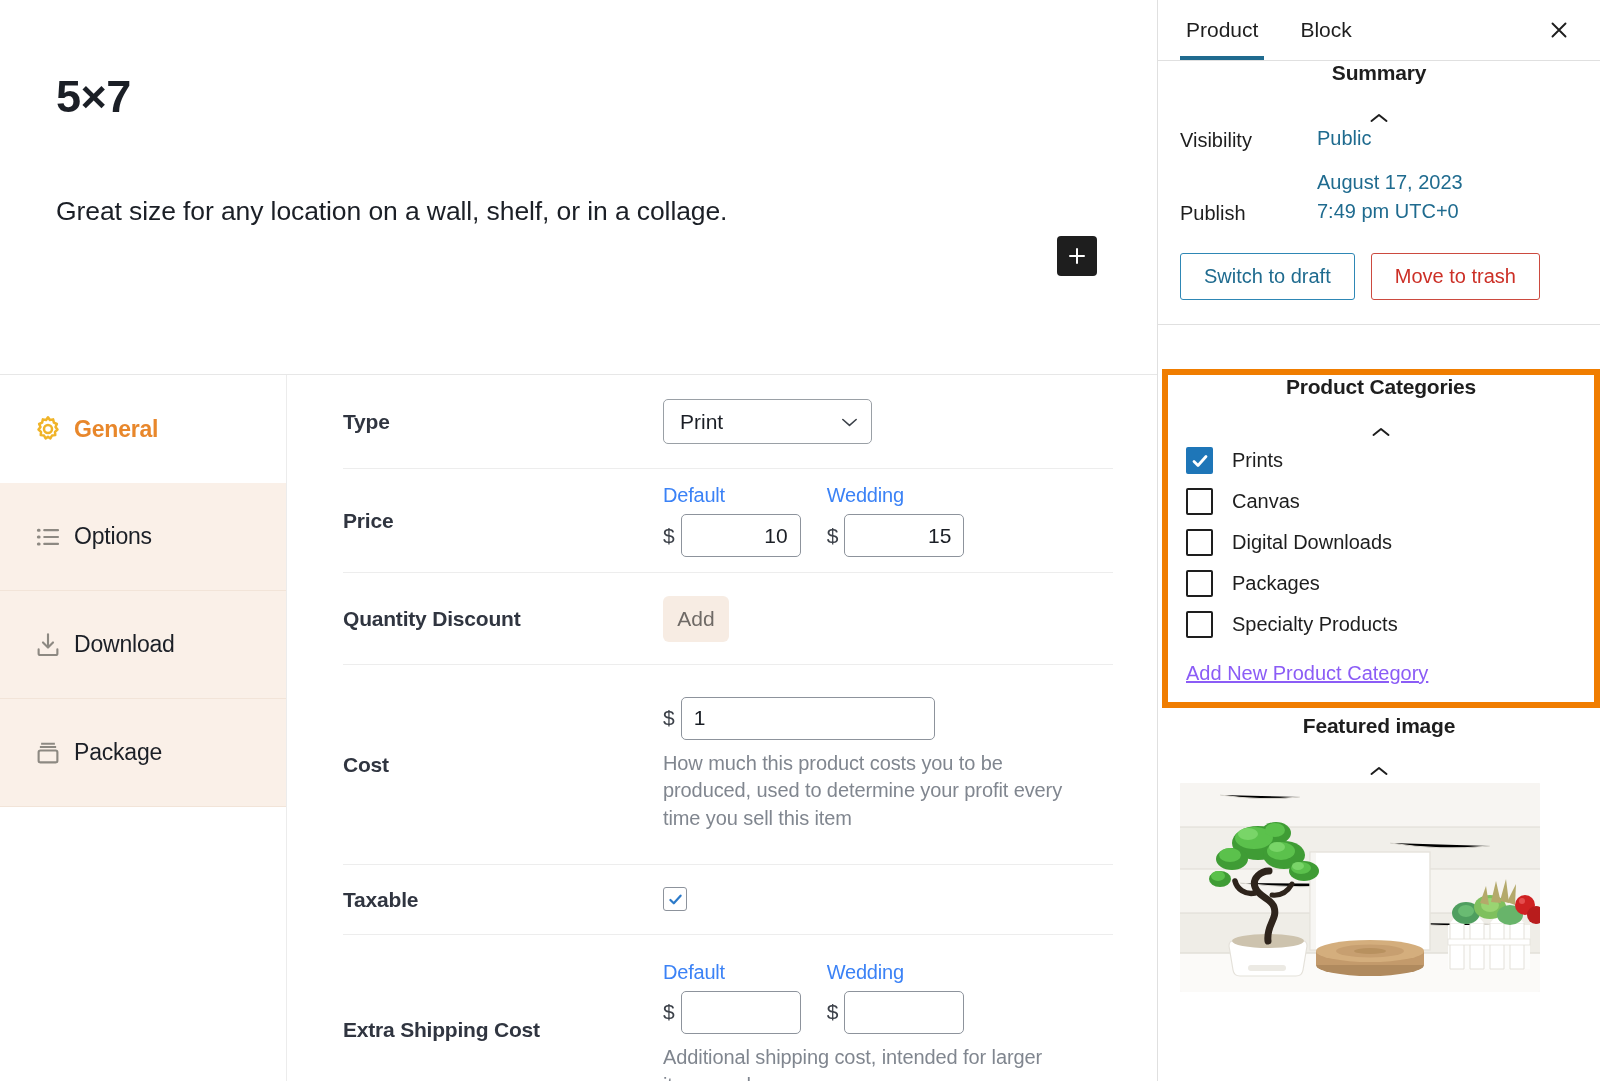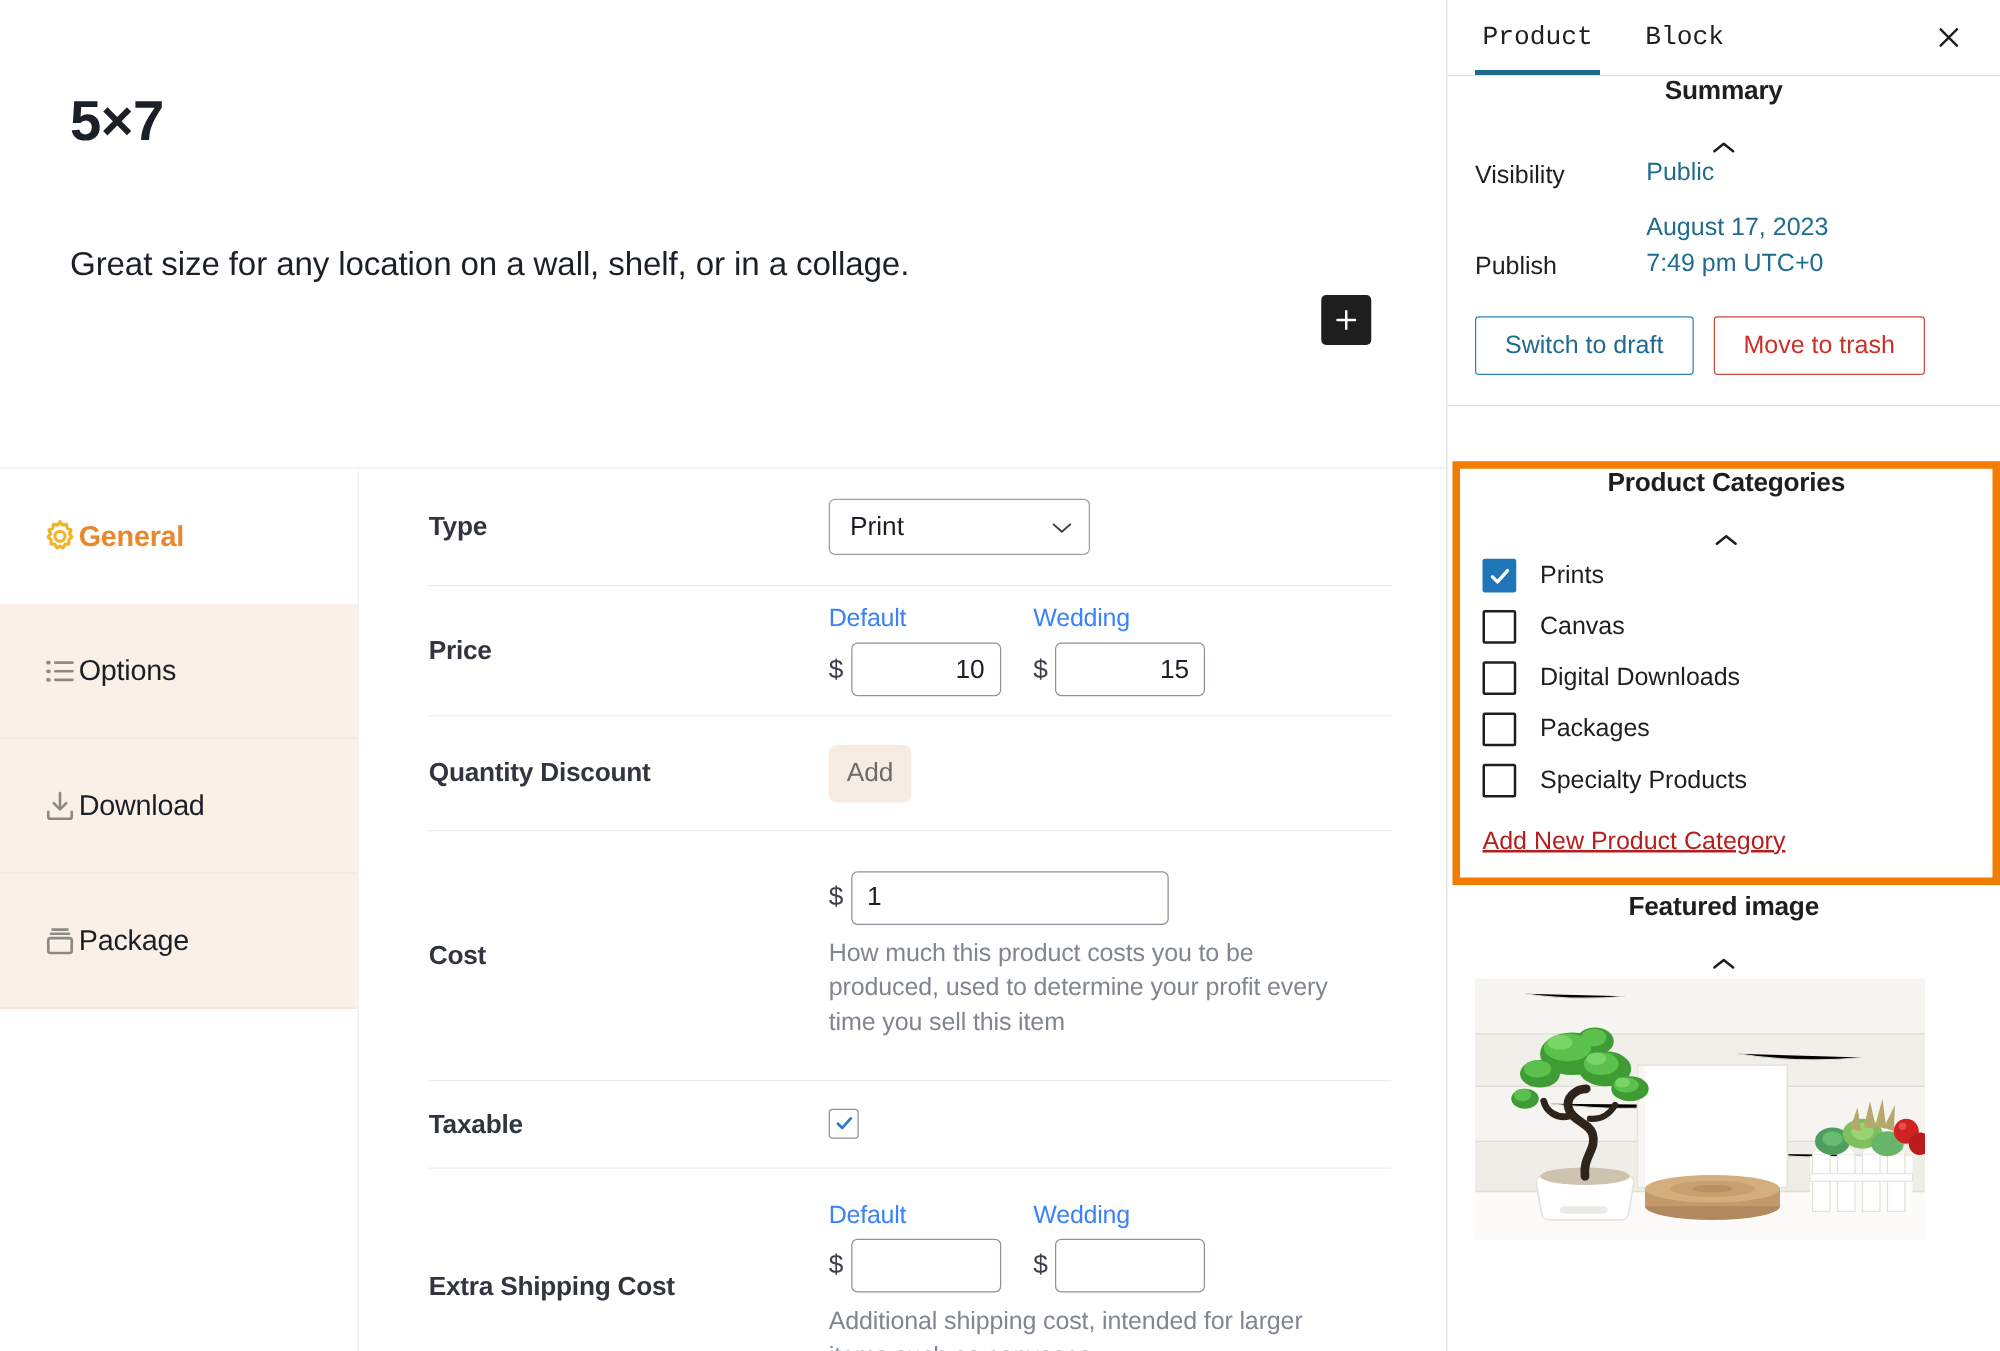--- a/index.html
+++ b/index.html
@@ -30,21 +30,21 @@
     display: flex; align-items: center; justify-content: center;
     font-size: 26px; line-height: 1; cursor: pointer; border: none;
   }
   .editor-divider { height: 1px; background: #e7e7e7; width: 100%; }
 
   
   .product-panel { display: flex; height: 706px; background: #fff; }
 
   .pp-nav { width: 287px; border-right: 1px solid #ececec; background: #fff; }
   .pp-nav-item {
-    display: flex; align-items: center; gap: 0;
+    display: flex; align-items: center; gap: 11px;
     height: 108px; padding-left: 33px; cursor: pointer;
     font-size: 23px; color: #1b1f26; letter-spacing: -0.2px;
   }
   .pp-nav-item.inactive { background: #faf0e8; border-bottom: 1px solid #f2e4d8; }
   .pp-nav-item.inactive + .pp-nav-item.inactive { }
   .pp-nav-item.active { background: #fff; color: #e8872b; font-weight: bold; }
   .pp-nav-icon { width: 30px; height: 30px; display: block; flex: none; }
 
   .pp-fields { flex: 1; padding: 0 44px 0 56px; }
   .field-row {
@@ -110,21 +110,20 @@
     border-left: 1px solid #e0e0e0; position: relative;
   }
   .sb-tabs {
     height: 61px; display: flex; align-items: center;
     border-bottom: 1px solid #e0e0e0; padding: 0 22px; position: relative;
   }
   .sb-tab {
     font-size: 21px; color: #1e1e1e; padding: 0 6px; height: 60px;
     display: flex; align-items: center; cursor: pointer; position: relative;
     margin-right: 30px;
-    font-family: Liberation Mono, monospace;
   }
   .sb-tab.active::after {
     content: ""; position: absolute; left: 0; right: 0; bottom: 0;
     height: 4px; background: #1f6b8f;
   }
   .sb-close {
     margin-left: auto; width: 38px; height: 38px; cursor: pointer;
     display: flex; align-items: center; justify-content: center;
   }
 
@@ -159,21 +158,21 @@
   .cat-item { display: flex; align-items: center; gap: 19px; height: 41px; cursor: pointer; }
   .cat-label { font-size: 20px; color: #1e1e1e; }
   .cb-sq {
     width: 27px; height: 27px; border: 2px solid #1e1e1e; border-radius: 2px;
     background: #fff; flex: none; display: flex; align-items: center; justify-content: center;
   }
   .cb-sq.checked { background: #1e76b8; border-color: #1e76b8; }
   .cb-sq svg { width: 20px; height: 20px; }
   .cat-link {
     display: inline-block; margin-top: 17px; font-size: 20px;
-    color: #b91c1c; text-decoration: underline; cursor: pointer;
+    color: #8b5cf6; text-decoration: underline; cursor: pointer;
   }
 
   .feat-sec { position: absolute; left: 0; top: 714px; width: 442px; padding: 0 22px; }
   .feat-img {
     width: 360px; height: 209px; margin-top: 6px;
     border-radius: 2px; overflow: hidden; cursor: pointer;
     background: #f2efe9; position: relative;
   }
   .feat-img svg { display: block; width: 100%; height: 100%; }
 </style>

